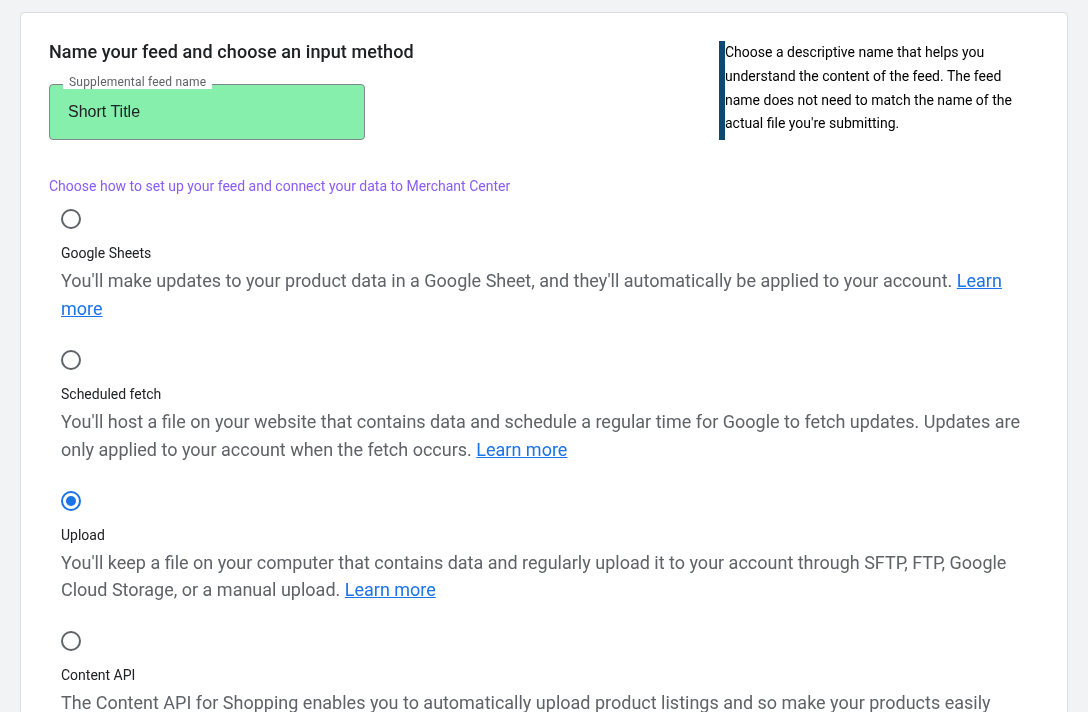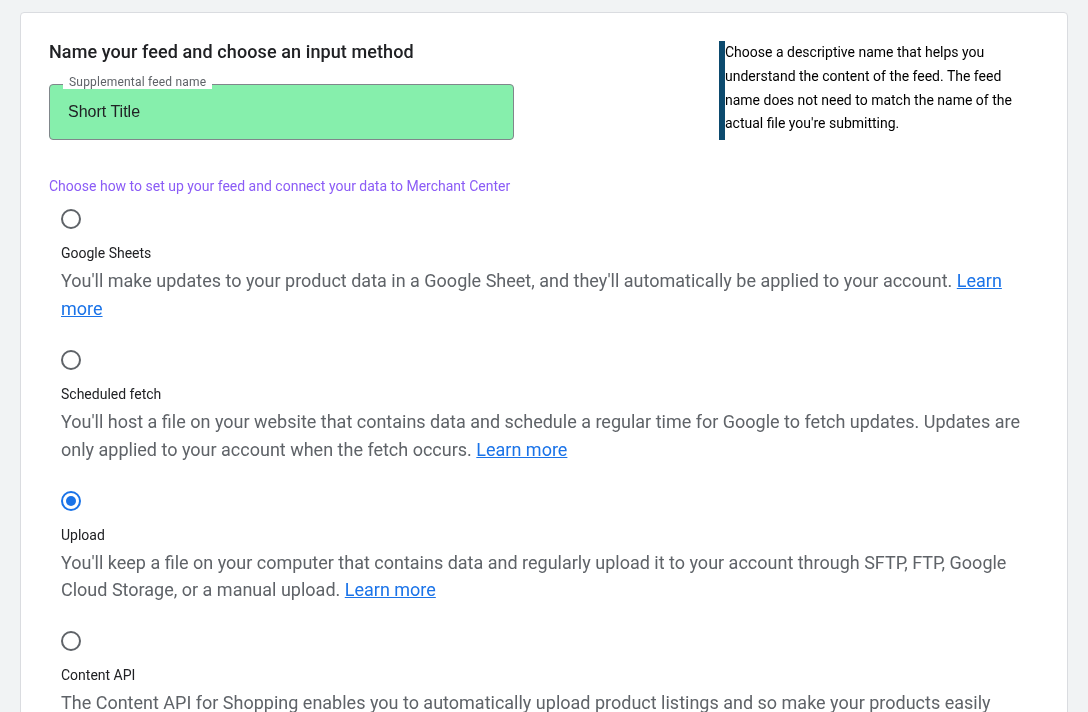--- a/index.html
+++ b/index.html
@@ -30,21 +30,21 @@
     line-height: 1.7;
   }
   .section-heading {
     font-size: 18px;
     font-weight: 500;
     margin: 0 0 22px 0;
     letter-spacing: 0.1px;
   }
   .text-field {
     position: relative;
-    width: 465px;
+    width: 316px;
     height: 56px;
     margin-top: 12px;
   }
   .text-field input {
     width: 100%;
     height: 100%;
     border: 1px solid #80868b;
     border-radius: 4px;
     padding: 0 18px;
     font-size: 16px;

